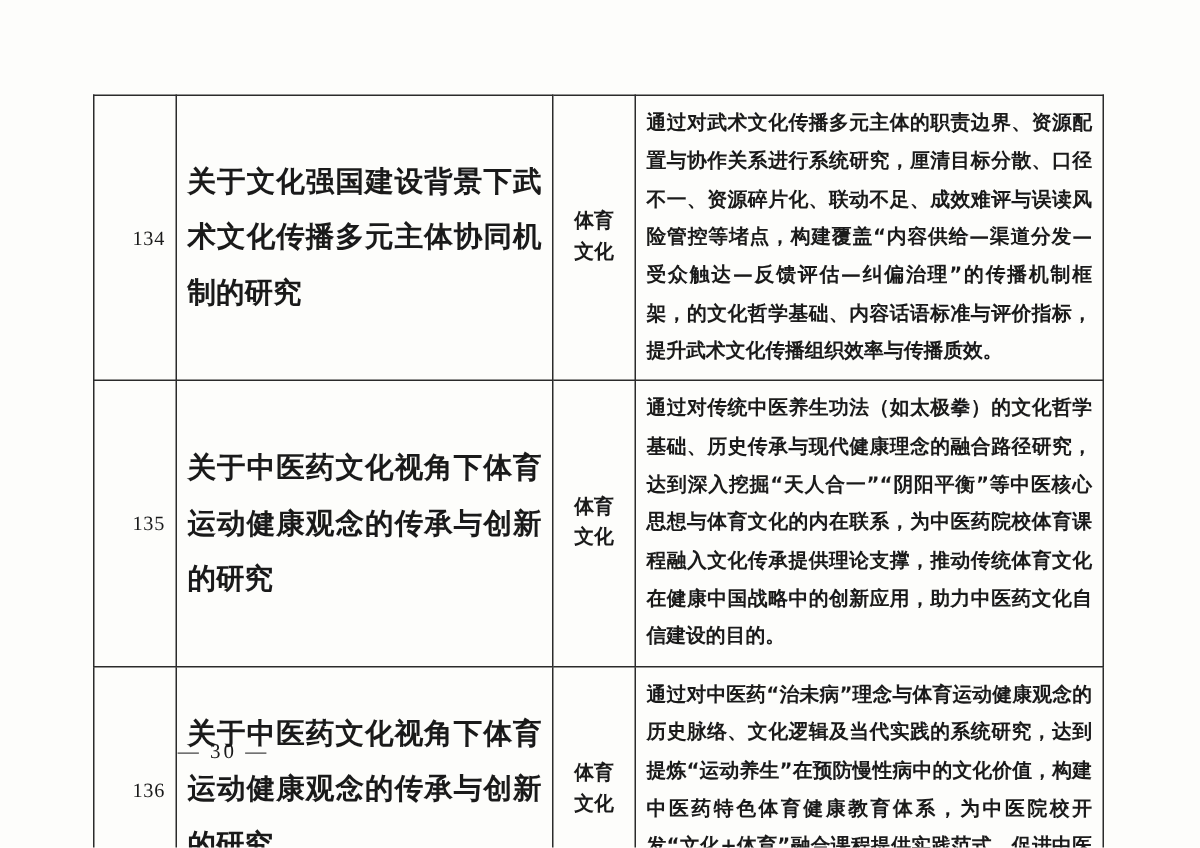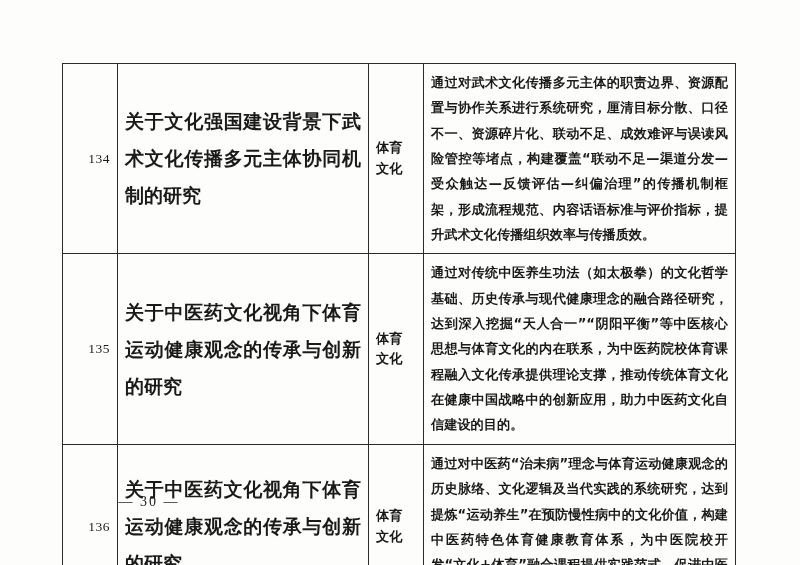--- a/index.html
+++ b/index.html
@@ -48,20 +48,21 @@
     font-size: 19px;
     line-height: 1.95;
     font-family: "DejaVu Sans", "Liberation Sans", sans-serif;
     font-weight: 600;
     text-align: justify;
     padding-left: 9px;
     padding-right: 9px;
   }
   td.col-cat {
     width: 40px;
+    text-align: center;
     font-size: 13.2px;
     line-height: 1.55;
     font-family: "DejaVu Sans", "Liberation Sans", sans-serif;
     font-weight: 600;
     padding-left: 2px;
     padding-right: 2px;
   }
   td.col-desc {
     font-size: 13.2px;
     line-height: 1.92;
@@ -95,21 +96,21 @@
   <div class="table-wrap">
     <table class="doc-table">
       <tbody>
         <tr>
           <td class="col-num">134</td>
           <td class="col-title">关于文化强国建设背景下武术文化传播多元主体协同机制的研究</td>
           <td class="col-cat">
             <span class="cat-line">体育</span>
             <span class="cat-line">文化</span>
           </td>
-          <td class="col-desc">通过对武术文化传播多元主体的职责边界、资源配置与协作关系进行系统研究，厘清目标分散、口径不一、资源碎片化、联动不足、成效难评与误读风险管控等堵点，构建覆盖“联动不足—渠道分发—受众触达—反馈评估—纠偏治理”的传播机制框架，形成流程规范、内容话语标准与评价指标，提升武术文化传播组织效率与传播质效。</td>
+          <td class="col-desc">通过对武术文化传播多元主体的职责边界、资源配置与协作关系进行系统研究，厘清目标分散、口径不一、资源碎片化、联动不足、成效难评与误读风险管控等堵点，构建覆盖“内容供给—渠道分发—受众触达—反馈评估—纠偏治理”的传播机制框架，的文化哲学基础、内容话语标准与评价指标，提升武术文化传播组织效率与传播质效。</td>
         </tr>
         <tr>
           <td class="col-num">135</td>
           <td class="col-title">关于中医药文化视角下体育运动健康观念的传承与创新的研究</td>
           <td class="col-cat">
             <span class="cat-line">体育</span>
             <span class="cat-line">文化</span>
           </td>
           <td class="col-desc">通过对传统中医养生功法（如太极拳）的文化哲学基础、历史传承与现代健康理念的融合路径研究，达到深入挖掘“天人合一”“阴阳平衡”等中医核心思想与体育文化的内在联系，为中医药院校体育课程融入文化传承提供理论支撑，推动传统体育文化在健康中国战略中的创新应用，助力中医药文化自信建设的目的。</td>
         </tr>

